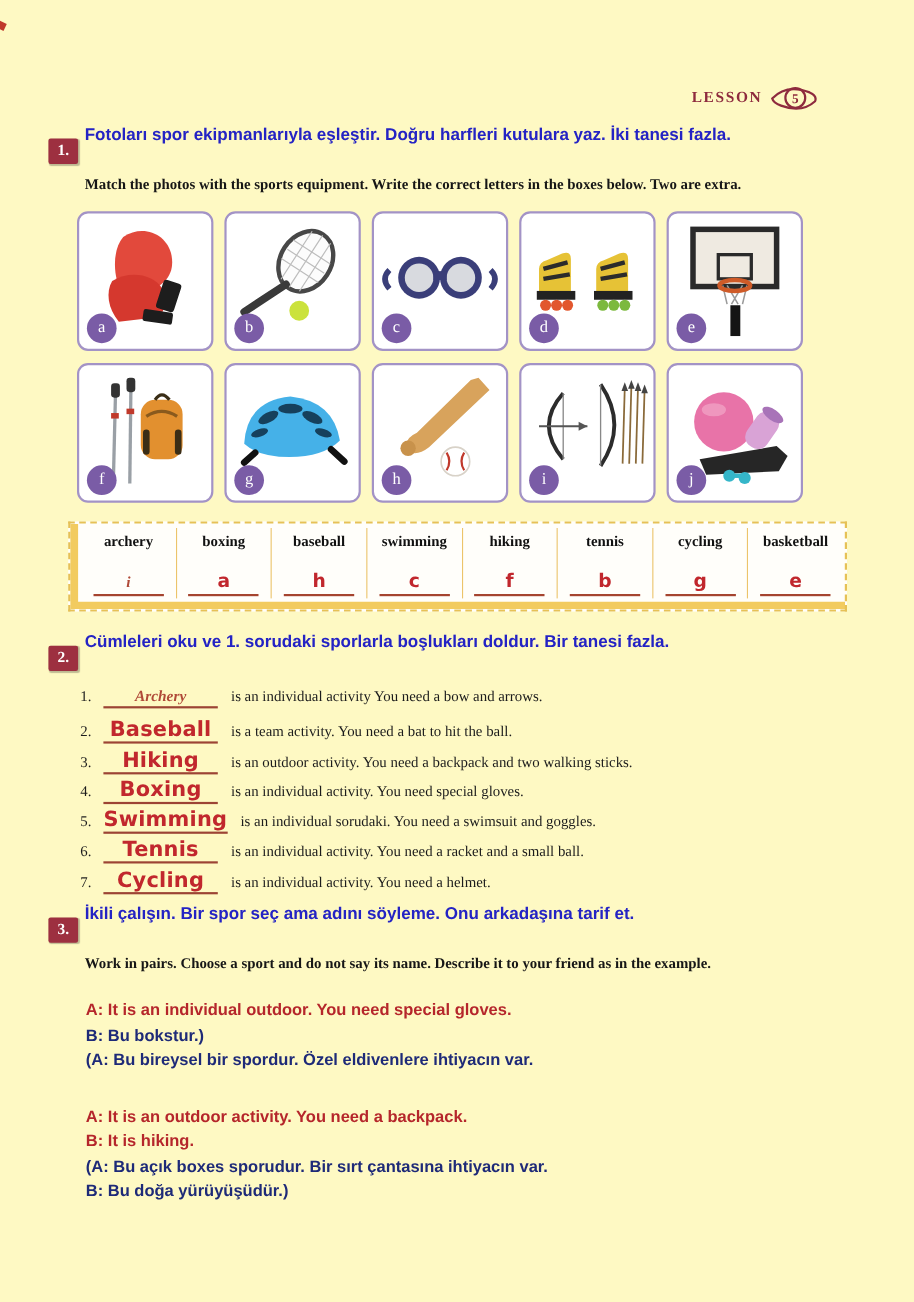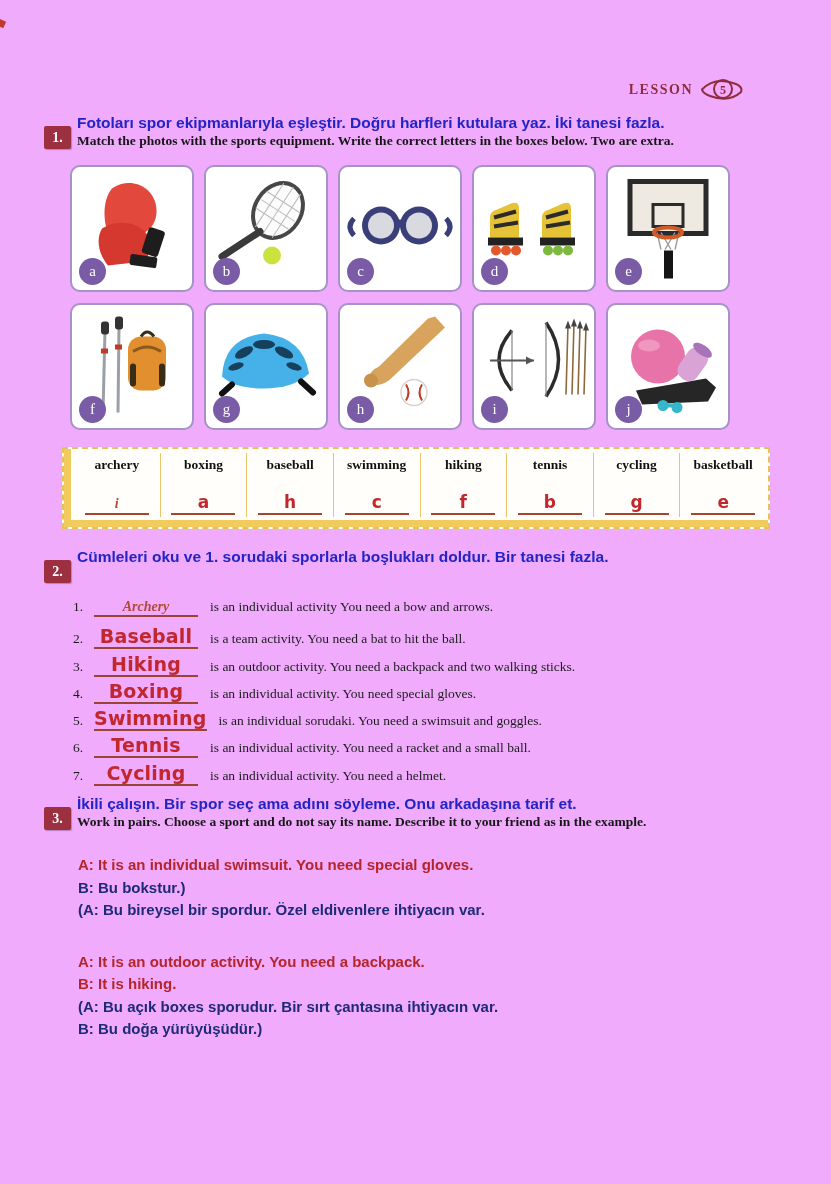--- a/index.html
+++ b/index.html
@@ -1,37 +1,37 @@
 <!DOCTYPE html>
 <html><head>
 <meta charset="utf-8">
 <style>
   * { margin:0; padding:0; box-sizing:border-box; }
   html,body { background:#f6f6f6; }
   .page {
     position:relative; width:831px; height:1184px; margin:0 auto;
-    background:#f0abfc; overflow:hidden;
+    background:#fef9c3; overflow:hidden;
     font-family:"Liberation Serif", serif; color:#1c1c1c;
   }
   .corner-mark{ position:absolute; left:-2px; top:20px; width:7px; height:7px; background:#c0392b; transform:rotate(25deg); }
 
   
   .lesson-row{ position:absolute; top:76px; right:86px; display:flex; align-items:center; gap:6px; }
   .lesson-word{ font:700 14px "Liberation Serif", serif; letter-spacing:1.5px; color:#8e2b3e; }
 
   
   .ex-header{ display:flex; align-items:flex-start; margin-left:44px; }
   .ex-num{
     width:27px; height:23px; margin-top:13px; background:#9d3040; color:#fff;
     font:700 14px "Liberation Serif", serif; text-align:center; line-height:23px;
     border-radius:2px; box-shadow:1px 1px 1px rgba(0,0,0,.25); flex:0 0 auto;
   }
   .ex-titles{ margin-left:6px; }
   .t-tr{ font:700 15.5px "Liberation Sans", sans-serif; color:#2423c4; line-height:19px; }
-  .t-en{ font:700 13.5px "Liberation Serif", serif; color:#161616; line-height:17px; }
+  .t-en{ font:700 13.5px "Liberation Serif", serif; color:#161616; line-height:17px;margin-top:27px; }
 
   
   .photo-grid{
     margin:16px 0 0 70px; width:660px;
     display:grid; grid-template-columns:repeat(5,124px); grid-auto-rows:127px; gap:11px 10px;
   }
   .pcard{
     position:relative; background:#fff; border:2px solid #a393c6; border-radius:10px; overflow:hidden;
   }
   .pcard svg{ position:absolute; inset:0; width:100%; height:100%; }
@@ -336,21 +336,21 @@
     <div class="ex-header">
       <div class="ex-num">3.</div>
       <div class="ex-titles">
         <div class="t-tr">İkili çalışın. Bir spor seç ama adını söyleme. Onu arkadaşına tarif et.</div>
         <div class="t-en">Work in pairs. Choose a sport and do not say its name. Describe it to your friend as in the example.</div>
       </div>
     </div>
 
     <div class="dialogs">
       <div class="dlg">
-        <div class="dred">A: It is an individual swimsuit. You need special gloves.</div>
+        <div class="dred">A: It is an individual outdoor. You need special gloves.</div>
         <div class="dnavy">B: Bu bokstur.)</div>
         <div class="dnavy">(A: Bu bireysel bir spordur. Özel eldivenlere ihtiyacın var.</div>
       </div>
       <div class="dlg">
         <div class="dred">A: It is an outdoor activity. You need a backpack.</div>
         <div class="dred">B: It is hiking.</div>
         <div class="dnavy">(A: Bu açık boxes sporudur. Bir sırt çantasına ihtiyacın var.</div>
         <div class="dnavy">B: Bu doğa yürüyüşüdür.)</div>
       </div>
     </div>

